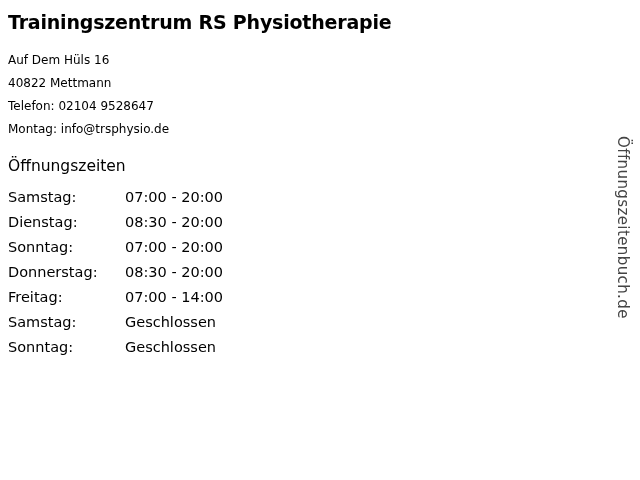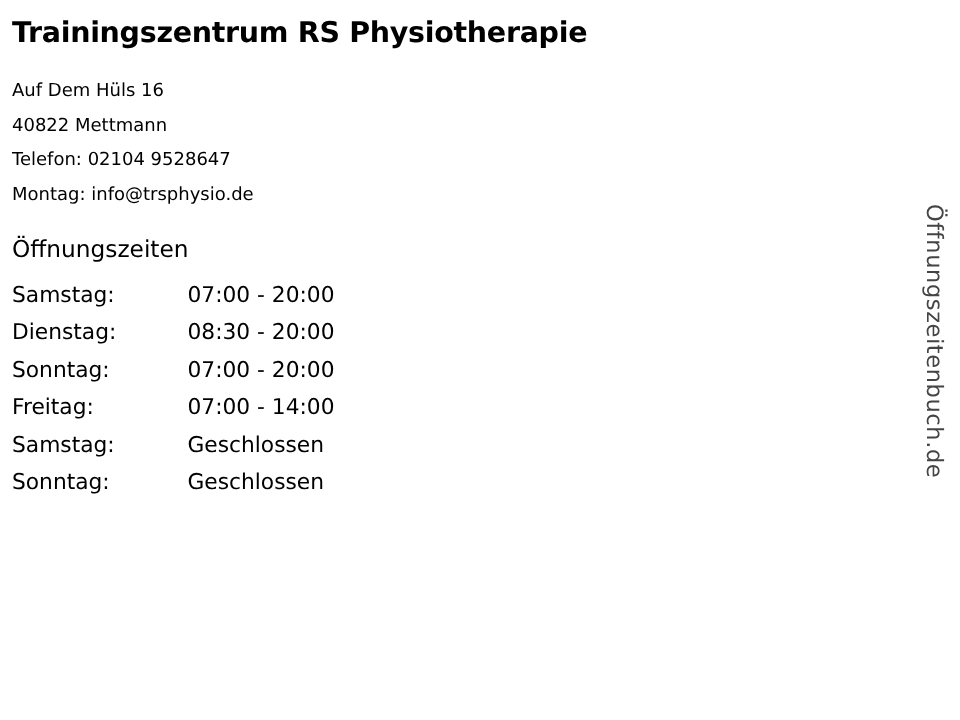--- a/index.html
+++ b/index.html
@@ -93,20 +93,24 @@
       </tr>
       <tr>
         <td class="day">Dienstag:</td>
         <td class="time">08:30 - 20:00</td>
       </tr>
       <tr>
         <td class="day">Sonntag:</td>
         <td class="time">07:00 - 20:00</td>
       </tr>
       <tr>
+        <td class="day">Donnerstag:</td>
+        <td class="time">08:30 - 20:00</td>
+      </tr>
+      <tr>
         <td class="day">Freitag:</td>
         <td class="time">07:00 - 14:00</td>
       </tr>
       <tr>
         <td class="day">Samstag:</td>
         <td class="time">Geschlossen</td>
       </tr>
       <tr>
         <td class="day">Sonntag:</td>
         <td class="time">Geschlossen</td>

